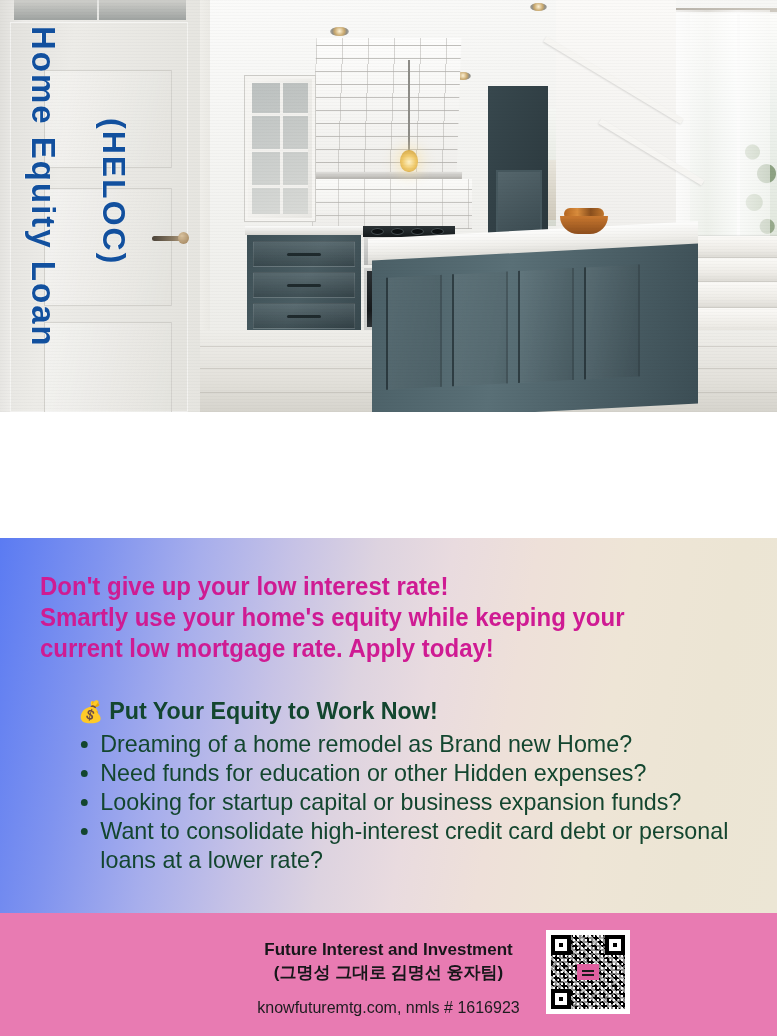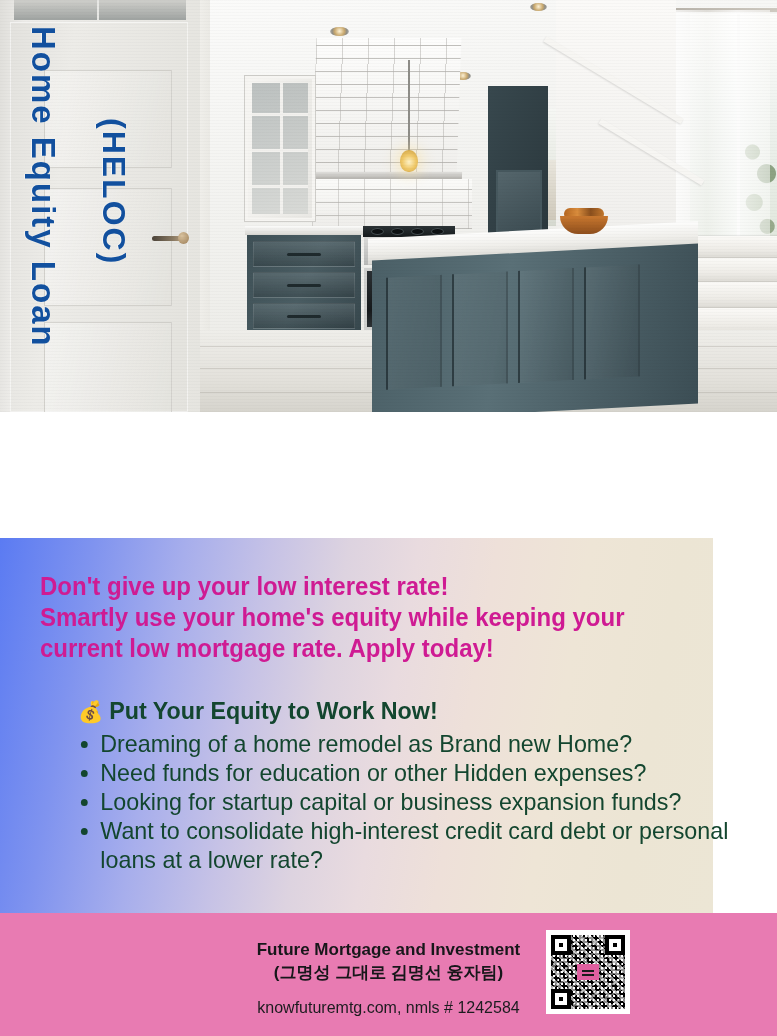--- a/index.html
+++ b/index.html
@@ -335,21 +335,21 @@
     font-size:41px;
     font-weight:700;
     letter-spacing:-.5px;
     text-align:center;
     transform:scaleX(.93);
     white-space:nowrap;
   }
 
   
   .body-sec {
-    position:absolute; left:0; top:538px; width:713px; height:375px;
+    position:absolute; left:0; top:538px; width:777px; height:375px;
     background:linear-gradient(100deg,
       #5b7bf2 0%, #7f93ef 12%, #a7aeec 24%,
       #c6c2e6 35%, #ddd3e0 45%, #e9dbdf 54%,
       #eee0d9 64%, #eee5d6 76%, #ece5d4 88%, #ece6d5 100%);
   }
   .lead {
     position:absolute; left:40px; top:33px; width:700px;
     color:#cf1b93;
     font-size:25px;
     font-weight:700;
@@ -592,23 +592,23 @@
         <li>Dreaming of a home remodel as Brand new Home?</li>
         <li>Need funds for education or other Hidden expenses?</li>
         <li>Looking for startup capital or business expansion funds?</li>
         <li>Want to consolidate high-interest credit card debt or personal loans at a lower rate?</li>
       </ul>
     </div>
   </div>
 
   <div class="footer">
     <div class="footer-text">
-      <div class="footer-company">Future Mortgage and Investment</div>
+      <div class="footer-company">Future Interest and Investment</div>
       <div class="footer-korean">(그명성 그대로 김명선 융자팀)</div>
-      <div class="footer-url">knowfuturemtg.com, nmls # 1242584</div>
+      <div class="footer-url">knowfuturemtg.com, nmls # 1616923</div>
     </div>
   </div>
 
   <div class="qr">
     <div class="qr-grid">
       <div class="qr-noise"></div>
       <div class="qr-eye tl"></div>
       <div class="qr-eye tr"></div>
       <div class="qr-eye bl"></div>
       <div class="qr-logo">

